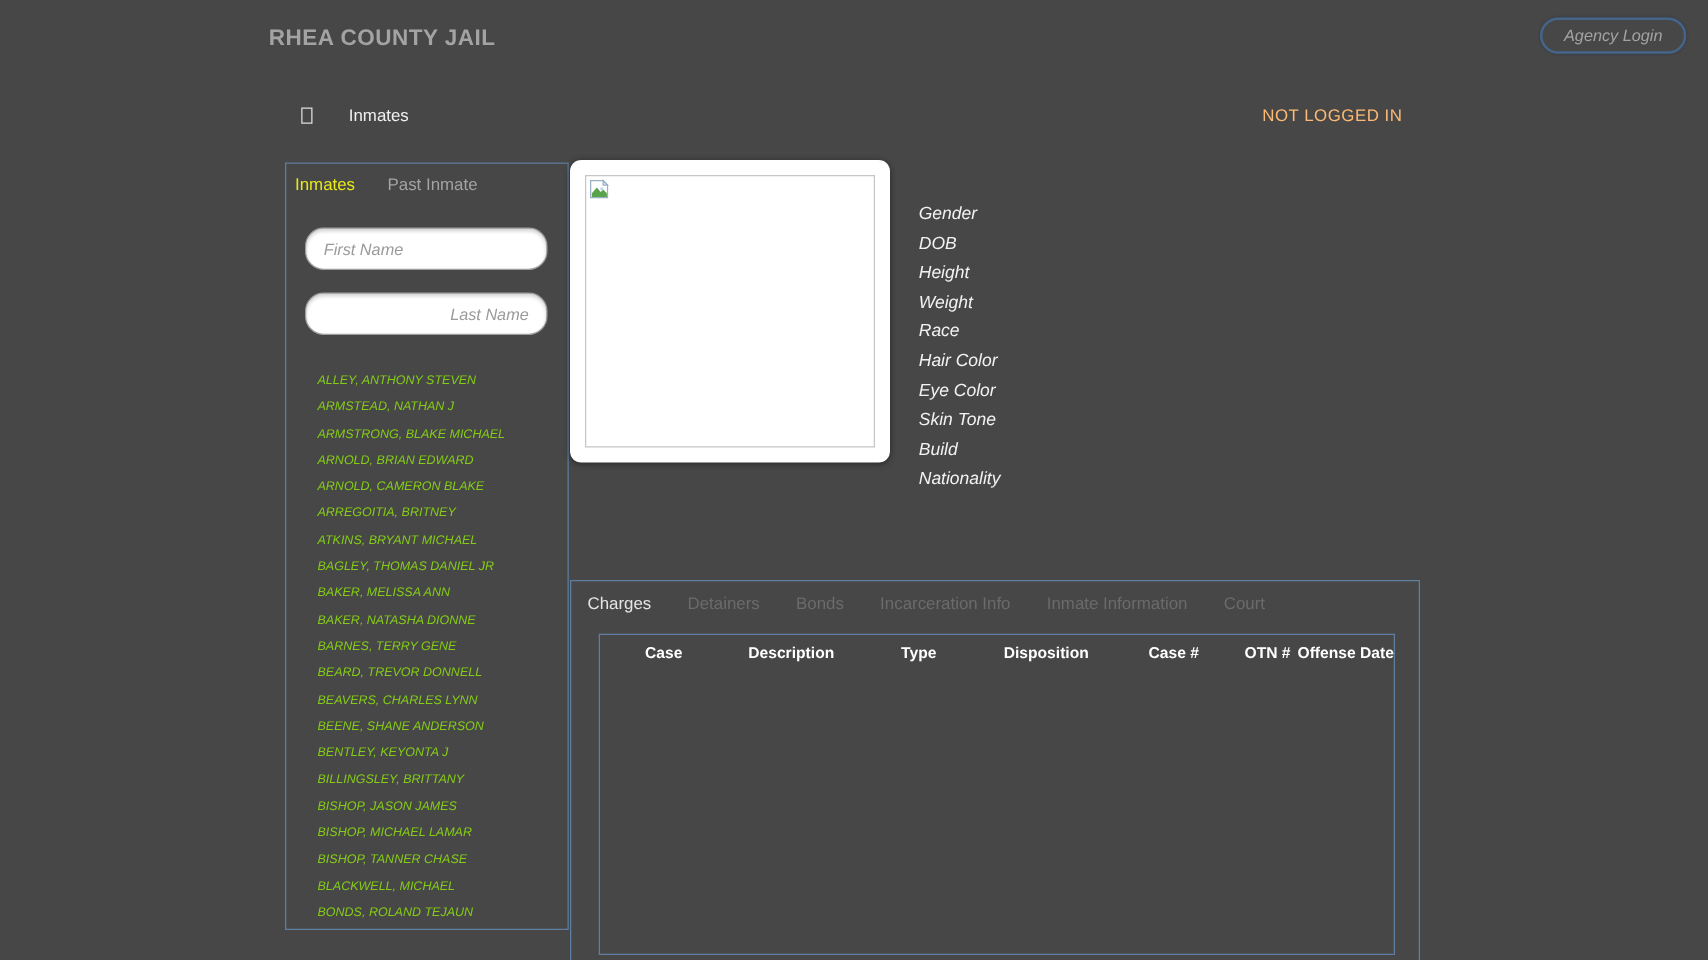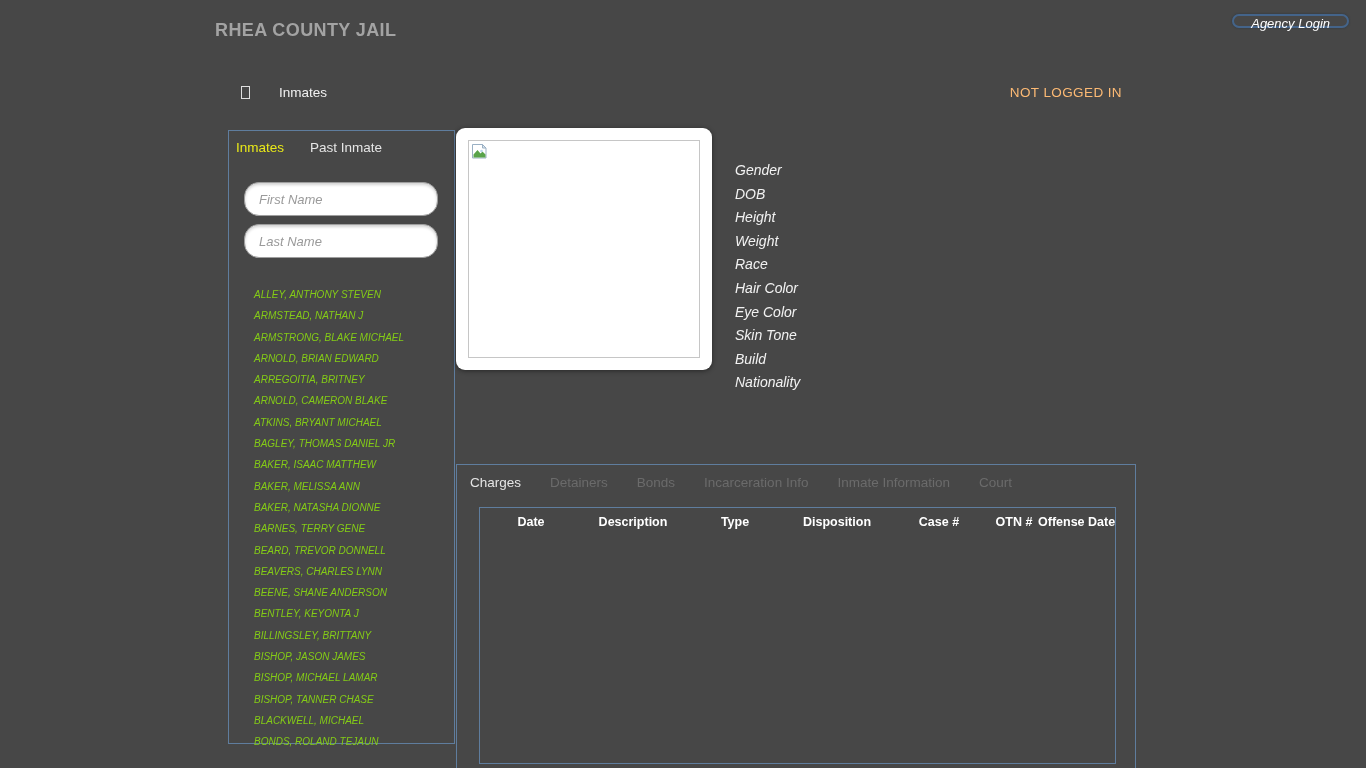--- a/index.html
+++ b/index.html
@@ -13,25 +13,25 @@
   }
 
   
   .header { position:relative; height:60px; }
   .app-title {
     position:absolute; left:215px; top:20px;
     font-size:18px; font-weight:bold; color:#a3a3a3; letter-spacing:.4px;
   }
   .agency-login-btn {
     position:absolute; right:17px; top:14px;
-    height:14px; padding:0 17px;
+    height:29px; padding:0 17px;
     background:transparent;
     border:2px solid #44648a;
     border-radius:16px;
-    color:#ffffff; font-style:italic; font-size:13px;
+    color:#a3a3a3; font-style:italic; font-size:13px;
     font-family:"Liberation Sans", sans-serif;
     cursor:pointer;
     box-shadow:0 0 2px rgba(20,40,60,.6);
   }
 
   
   .nav-row {
     width:910px; margin:20px auto 0;
     display:flex; align-items:center; justify-content:space-between;
     height:24px; padding:0 16px 0 13px;
@@ -47,33 +47,33 @@
   
   .main { width:910px; margin:26px auto 0; display:flex; }
 
   
   .search-panel {
     width:227px; height:614px; flex-shrink:0;
     border:1px solid #5f7d9e;
     padding:9px 0 0 7px;
   }
   .search-tabs { display:flex; gap:26px; font-size:13.5px; }
-  .search-tab { color:#e5e5e5; cursor:pointer; white-space:nowrap; }
+  .search-tab { color:#a3a3a3; cursor:pointer; white-space:nowrap; }
   .search-tab.active { color:#e9e918; }
   .search-fields { margin-top:27px; margin-left:8px; width:194px; }
   .pill-input {
     display:block; width:194px; height:29px;
     border:1px solid #9e9e9e; border-radius:15px;
     background:#ffffff; padding:16px 14px;
     font-family:"Liberation Sans", sans-serif;
     font-size:13px; font-style:italic; color:#1d4ed8;
     box-shadow:inset 0 2px 3px rgba(0,0,0,.18);
     outline:none;
   }
-  .pill-input + .pill-input { margin-top:8px; }
+  .pill-input + .pill-input { margin-top:18px;text-align:right; }
   .pill-input::placeholder { color:#9a9a9a; font-style:italic; }
   .inmate-list {
     margin:26px 0 0 18px; padding:0; list-style:none;
     font-size:10px; font-style:italic; line-height:21.3px; color:#84cc16;
   }
   .inmate-list li { white-space:nowrap; cursor:pointer; }
 
   
   .right-col { flex:1; margin-left:1px; }
   .photo-row { display:flex; margin-top:-2px; }
@@ -146,29 +146,28 @@
     <ul class="inmate-list">
 
         <li>ALLEY, ANTHONY STEVEN</li>
 
         <li>ARMSTEAD, NATHAN J</li>
 
         <li>ARMSTRONG, BLAKE MICHAEL</li>
 
         <li>ARNOLD, BRIAN EDWARD</li>
 
+        <li>ARNOLD, CAMERON BLAKE</li>
+
         <li>ARREGOITIA, BRITNEY</li>
 
-        <li>ARNOLD, CAMERON BLAKE</li>
-
         <li>ATKINS, BRYANT MICHAEL</li>
 
         <li>BAGLEY, THOMAS DANIEL JR</li>
 
-        <li>BAKER, ISAAC MATTHEW</li>
 
         <li>BAKER, MELISSA ANN</li>
 
         <li>BAKER, NATASHA DIONNE</li>
 
         <li>BARNES, TERRY GENE</li>
 
         <li>BEARD, TREVOR DONNELL</li>
 
         <li>BEAVERS, CHARLES LYNN</li>
@@ -240,21 +239,21 @@
 
           <span class="details-tab">Incarceration Info</span>
 
           <span class="details-tab">Inmate Information</span>
 
           <span class="details-tab">Court</span>
         </div>
       <div class="table-wrap">
         <div class="table-header">
 
-            <div class="col">Date</div>
+            <div class="col">Case</div>
 
             <div class="col">Description</div>
 
             <div class="col">Type</div>
 
             <div class="col">Disposition</div>
 
             <div class="col">Case #</div>
 
             <div class="col">OTN #</div>

